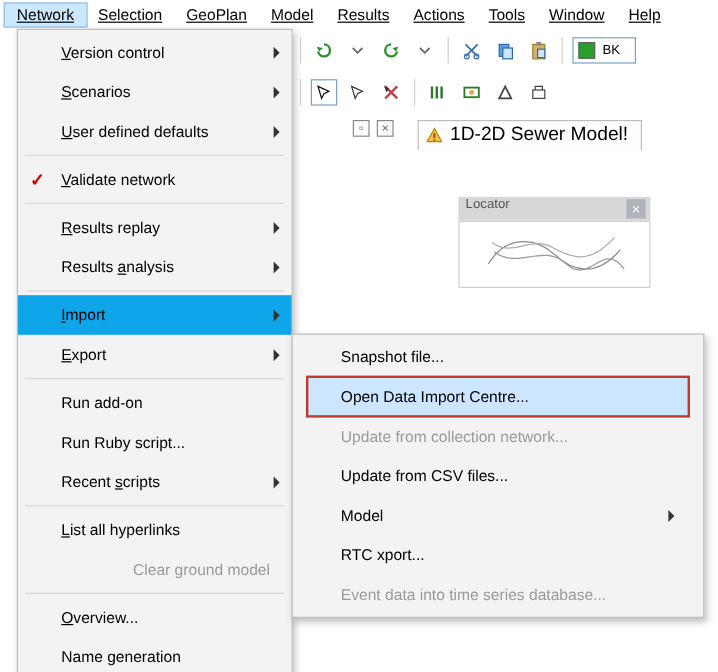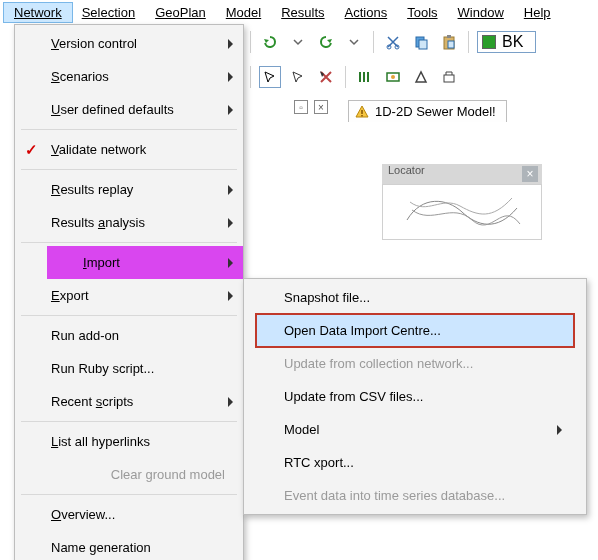--- a/index.html
+++ b/index.html
@@ -51,21 +51,21 @@
   .sep { width: 1px; height: 22px; background: #d0d0d0; margin: 0 2px; }
   .bk-box {
     border: 1px solid #7aa0c8;
     height: 22px;
     display: inline-flex;
     align-items: center;
     padding: 0 4px;
     gap: 6px;
   }
   .bk-swatch { width: 14px; height: 14px; background: #2a9d2a; border: 1px solid #616161; }
-  .bk-label { font-size: 16px; padding-right: 8px; }
+  .bk-label { font-size: 11px; padding-right: 8px; }
   .dropdown {
     position: absolute;
     left: 14px; top: 24px;
     width: 230px;
     background: #f3f3f3;
     border: 1px solid #bdbdbd;
     box-shadow: 2px 3px 6px rgba(0,0,0,.25);
     padding: 2px 0;
     z-index: 10;
   }
@@ -77,22 +77,21 @@
     position: relative;
     cursor: default;
     white-space: nowrap;
   }
   .dropdown .item .accel { text-decoration: underline; }
   .dropdown .item .arrow {
     position: absolute; right: 10px; top: 50%; transform: translateY(-50%);
     border-left: 5px solid #333; border-top: 5px solid transparent; border-bottom: 5px solid transparent;
   }
   .dropdown .item.hover {
-    background: #d946ef;
-    margin-left: 32px;
+    background: #0ea5e9;
   }
   .dropdown .item.disabled { color: #9a9a9a; justify-content: flex-end; }
   .dropdown .sepline { height: 1px; background: #d8d8d8; margin: 3px 6px; }
   .check {
     position: absolute; left: 10px; top: 50%; transform: translateY(-50%);
     color: #d40000; font-weight: bold; font-size: 15px;
   }
   .submenu {
     position: absolute;
     left: 243px; top: 278px;
@@ -129,21 +128,21 @@
     display: flex; align-items: center;
     z-index: 1;
   }
   .tab {
     border: 1px solid #bdbdbd;
     border-bottom: none;
     background: #fefefe;
     display: inline-flex; align-items: center;
     padding: 3px 10px 3px 6px;
     gap: 6px;
-    font-size: 13px;
+    font-size: 16px;
   }
   .tab .ticon { width:14px; height:14px; display:inline-block; }
   .locator {
     position: absolute; left: 382px; top: 164px;
     width: 160px;
     z-index: 1;
   }
   .locator-title {
     background: #d7d7d7; height: 20px; display:flex; padding:0 6px; font-size:11px; color:#555; position:relative;
   }

